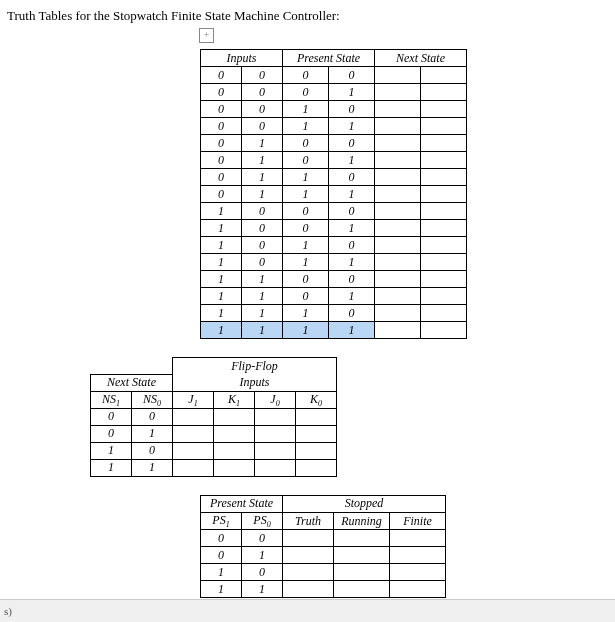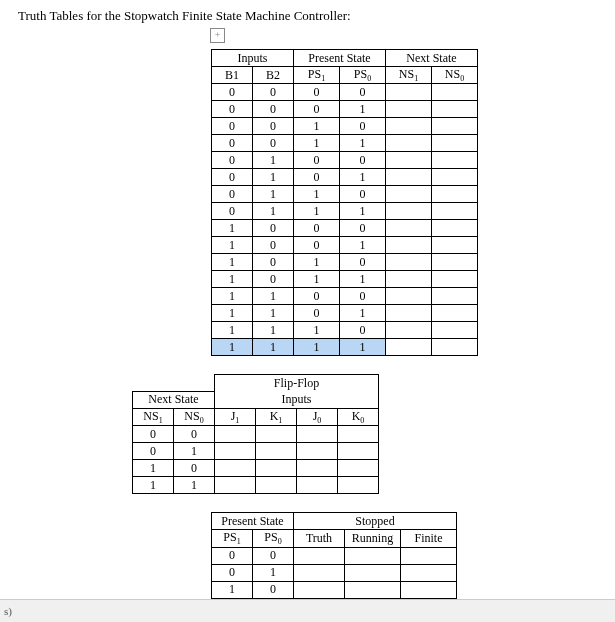--- a/index.html
+++ b/index.html
@@ -1,20 +1,20 @@
 <!DOCTYPE html>
 <html><head>
 <meta charset="utf-8">
 <style>
   html,body{margin:0;padding:0;background:#fff;font-family:"Times New Roman",Times,serif;font-size:13px;color:#000;}
-  .page{width:567px;box-sizing:border-box;padding:8px 8px 0 16px;}
+  .page{width:567px;box-sizing:border-box;padding:8px 8px 0 5px;}
   .title{margin:0 0 4px 2px;font-size:13px;}
   .anchor{margin-left:194px;margin-top:2px;width:13px;height:13px;border:1px solid #888;color:#888;font-size:10px;line-height:11px;text-align:center;}
   .tbl-wrap{margin-top:6px;}
-  table{border-collapse:collapse;}
+  table{border-collapse:collapse;font-style:italic;}
   td,th{border:1px solid #000;font-family:"Times New Roman",Times,serif;font-size:12px;text-align:center;padding:0;height:16px;font-weight:normal;}
   .sub{font-size:8px;vertical-align:sub;}
   
   .w40{width:40px;} .w45{width:45px;} .w50{width:50px;} .w55{width:55px;}
   
   tr.sel td{background:#b9d7f4;}
   tr.sel td.c5, tr.sel td.c6{background:#fff;}
   
   .status{position:fixed;left:0;right:0;bottom:0;height:22px;background:#f0f0f0;border-top:1px solid #ccc;font-size:11px;color:#555;padding-left:4px;line-height:22px;}
 </style>
@@ -26,28 +26,20 @@
   <div class="anchor">+</div>
 
   <div class="tbl-wrap" style="margin-left:195px;">
     <table>
       <tbody>
           <tr>
         <td class="w40" colspan="2">Inputs</td>
         <td class="w45" colspan="2">Present State</td>
         <td class="w45" colspan="2">Next State</td>
       </tr>
-      <tr>
-        <td class="w40">B1</td>
-        <td class="w40">B2</td>
-        <td class="w45"><span>PS</span><span class="sub">1</span></td>
-        <td class="w45"><span>PS</span><span class="sub">0</span></td>
-        <td class="w45"><span>NS</span><span class="sub">1</span></td>
-        <td class="w45"><span>NS</span><span class="sub">0</span></td>
-      </tr>
       </tbody>
         <tbody id="t1body">
           <tr>
             <td class="w40">0</td>
             <td class="w40">0</td>
             <td class="w45">0</td>
             <td class="w45">0</td>
             <td class="w45 c5"></td>
             <td class="w45 c6"></td>
           </tr>
@@ -168,21 +160,21 @@
             <td class="w40">1</td>
             <td class="w45">1</td>
             <td class="w45">1</td>
             <td class="w45 c5"></td>
             <td class="w45 c6"></td>
           </tr>
         </tbody>
     </table>
   </div>
 
-  <div class="tbl-wrap" style="margin-left:116px;margin-top:18px;">
+  <div class="tbl-wrap" style="margin-left:85px;margin-top:18px;">
     <table>
       <tbody>
           <tr>
         <td colspan="2" style="border:none;height:16px;"></td>
         <td colspan="4" style="border-bottom:none;">Flip-Flop</td>
       </tr>
       <tr>
         <td class="w40" colspan="2">Next State</td>
         <td colspan="4" style="border-top:none;">Inputs</td>
       </tr>

